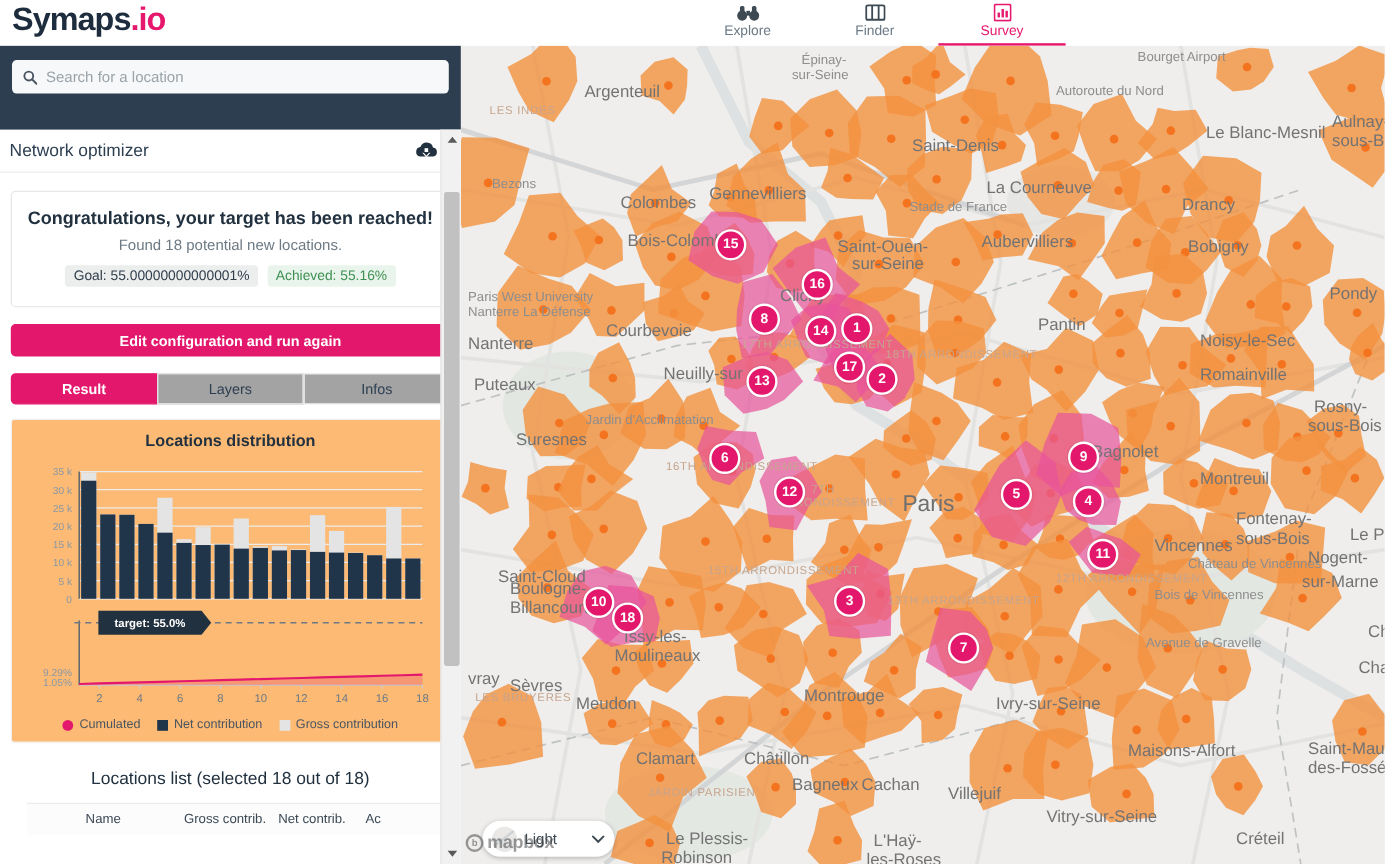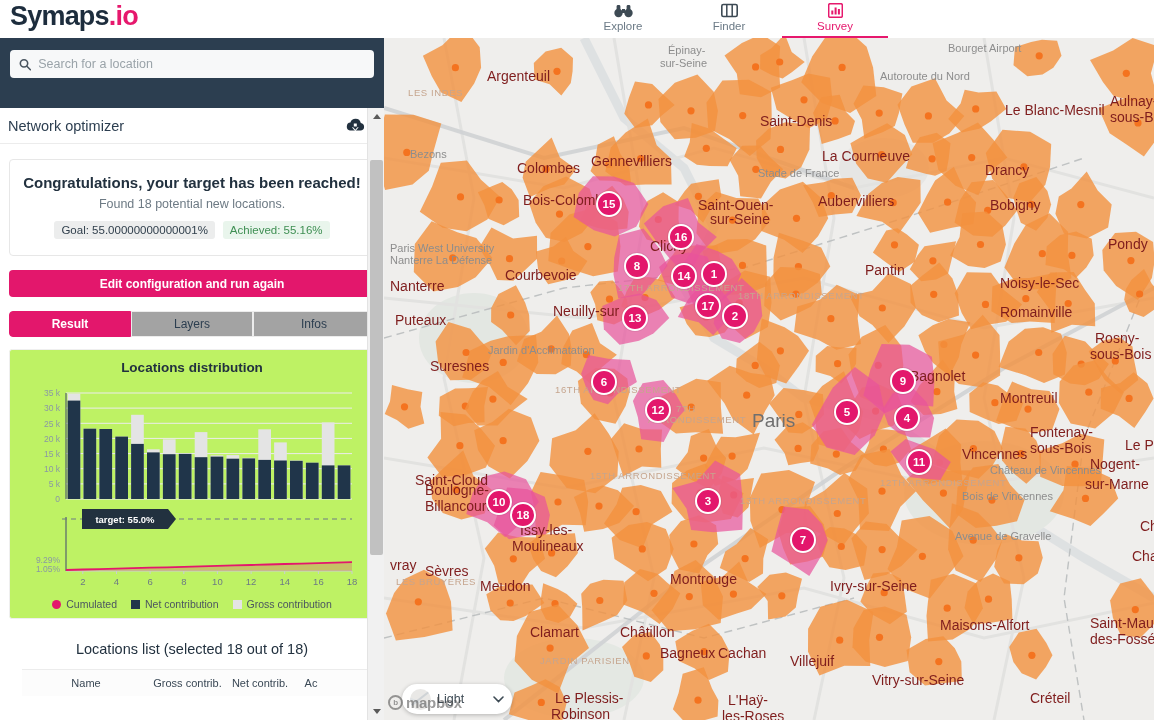--- a/index.html
+++ b/index.html
@@ -45,21 +45,21 @@
     background: #eeedeb;
     overflow: hidden;
   }
   .map-base { position:absolute; inset:0; }
 
   .maplabel {
     position: absolute; font-family: "Liberation Sans", sans-serif;
     color: #8d8d8d; white-space: nowrap; pointer-events: none;
     font-size: 11px;
   }
-  .maplabel.big { font-size: 14px; color: #7f1d1d; }
+  .maplabel.big { font-size: 14px; color: #737373; }
   .maplabel.huge { font-size: 19px; color: #6f6f6f; }
   .maplabel.faint { color: #c6a58e; font-size: 9.5px; letter-spacing: .6px; }
 
   .marker {
     position: absolute; width: 26px; height: 26px; border-radius: 50%;
     background: #e3176c; border: 2.5px solid #ffffff;
     color: #fff; font-size: 11.5px; font-weight: bold;
     display: flex; align-items: center; justify-content: center;
     box-shadow: 0 0 0 1px rgba(0,0,0,.06);
     cursor: pointer; z-index: 12;
@@ -146,21 +146,21 @@
   .tabrow .tb {
     flex: 1; display:flex; align-items:center; justify-content:center;
     font-size: 12px; color: #2c3e50; background: #a3a3a3;
     border: 1px solid #ececec; cursor: pointer;
   }
   .tabrow .tb.active { background: #e3176c; color:#fff; font-weight: bold; border-color:#e3176c; }
   .tabrow .tb:first-child { border-radius: 4px 0 0 4px; }
   .tabrow .tb:last-child { border-radius: 0 4px 4px 0; }
 
   .chartcard {
-    margin: 12px 9px 0 9px; background: #bef264; border: 1px solid #efefef;
+    margin: 12px 9px 0 9px; background: #fdba74; border: 1px solid #efefef;
     border-radius: 3px; padding: 10px 8px 8px 8px;
   }
   .chartcard .ct { text-align:center; font-size: 13.5px; font-weight:bold; color:#22313f; }
 
   .legend { display:flex; justify-content:center; gap: 14px; margin-top: 8px; }
   .legend .li { display:flex; align-items:center; gap:5px; font-size: 10.5px; color:#4b5560; }
   .legend .sw { width: 9px; height: 9px; }
   .legend .sw.round { border-radius:50%; background:#e3176c; }
   .legend .sw.net { background:#20354a; }
   .legend .sw.gross { background:#e4e4e4; }

